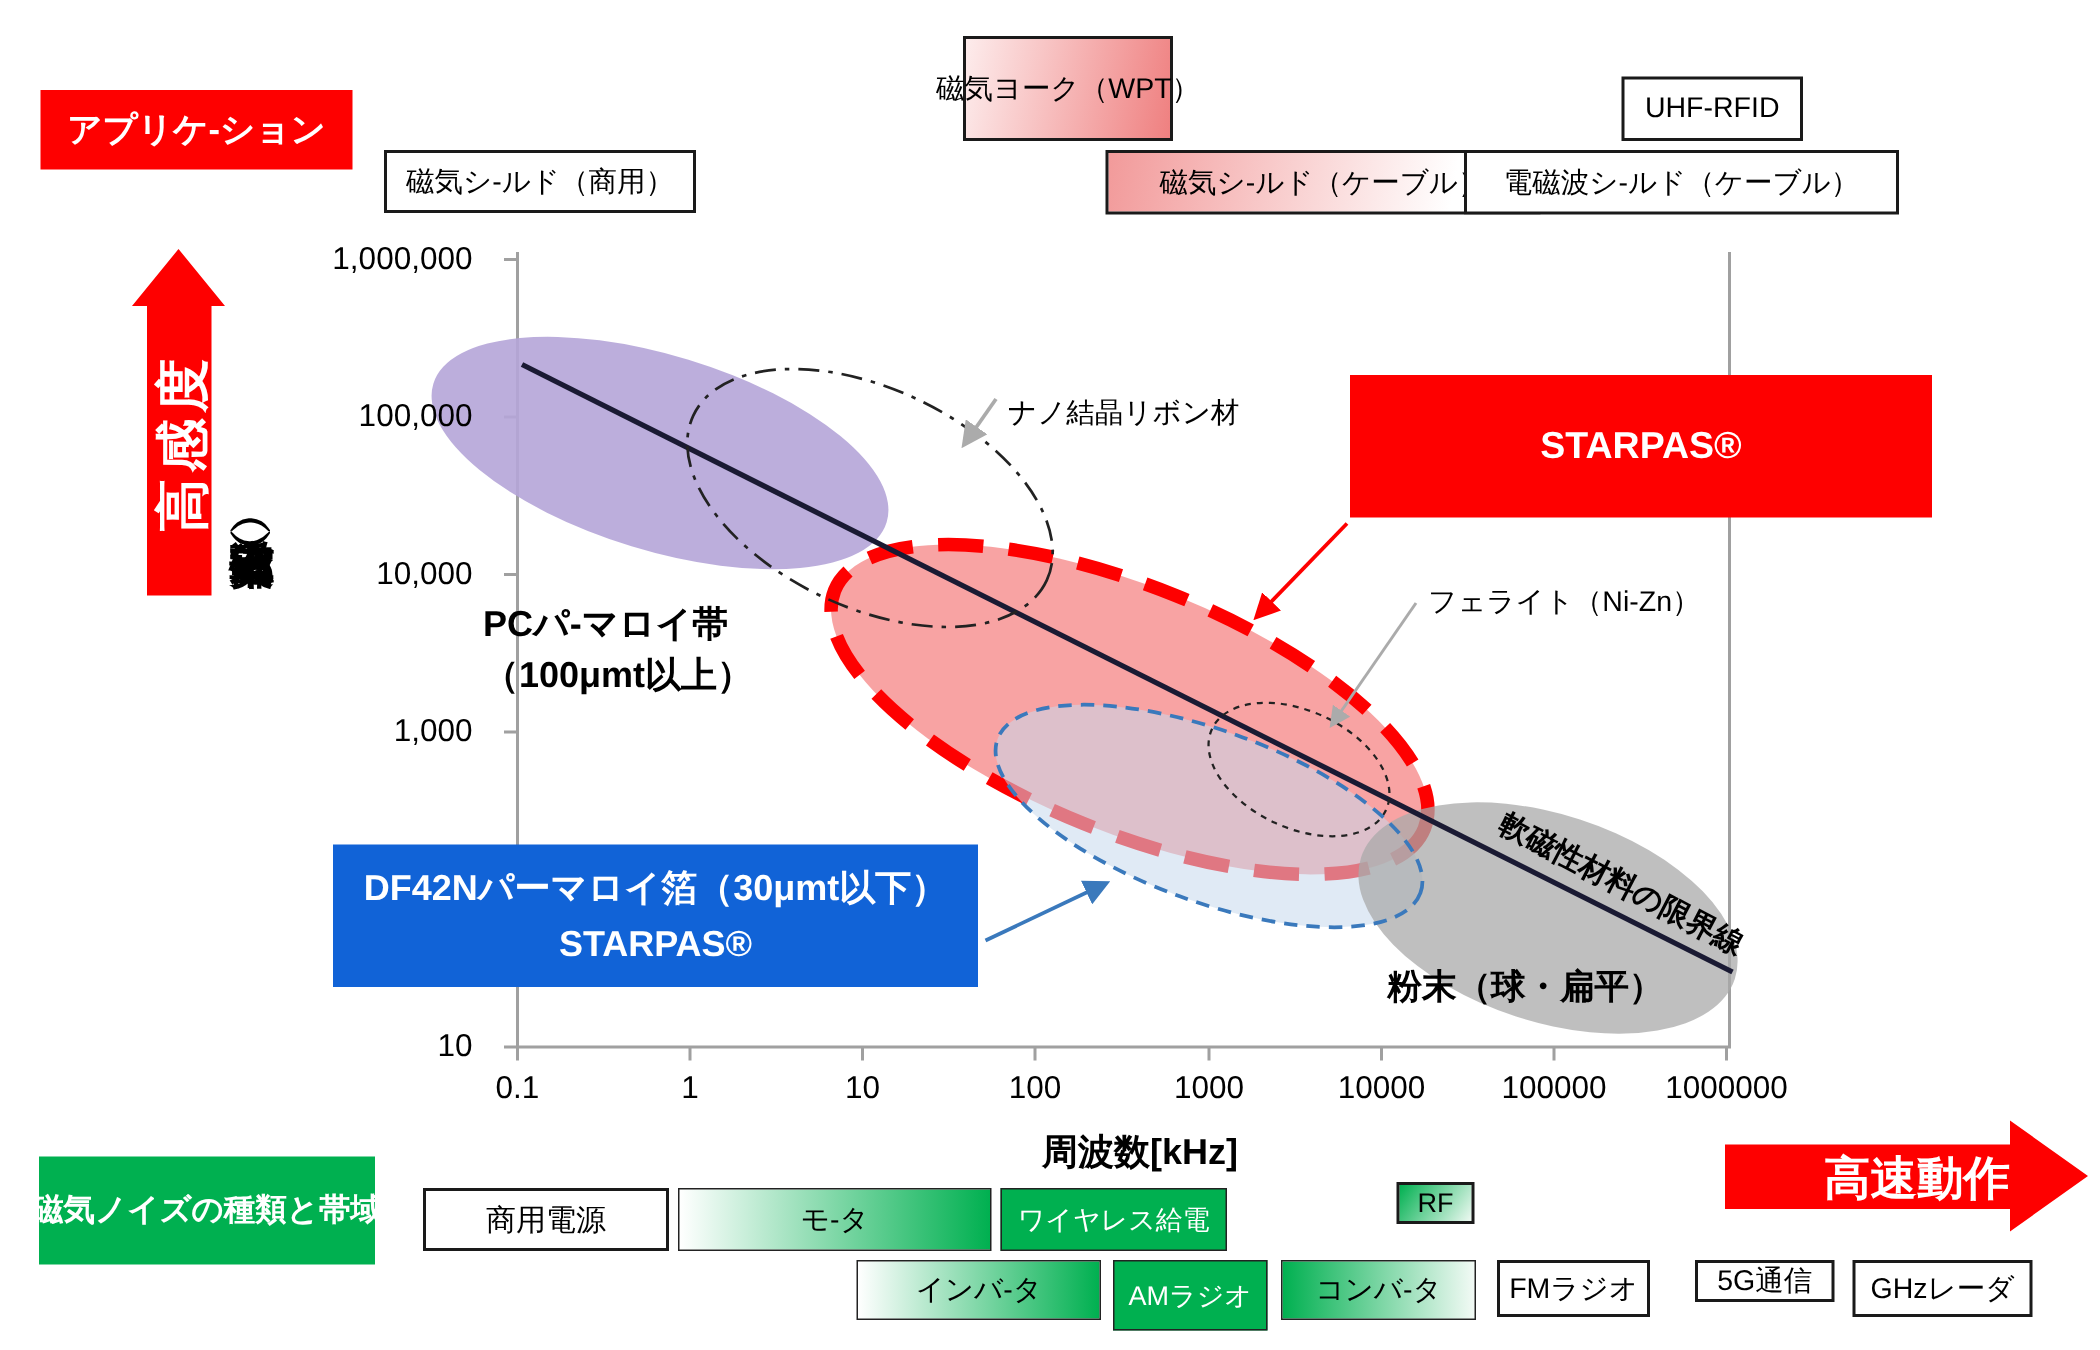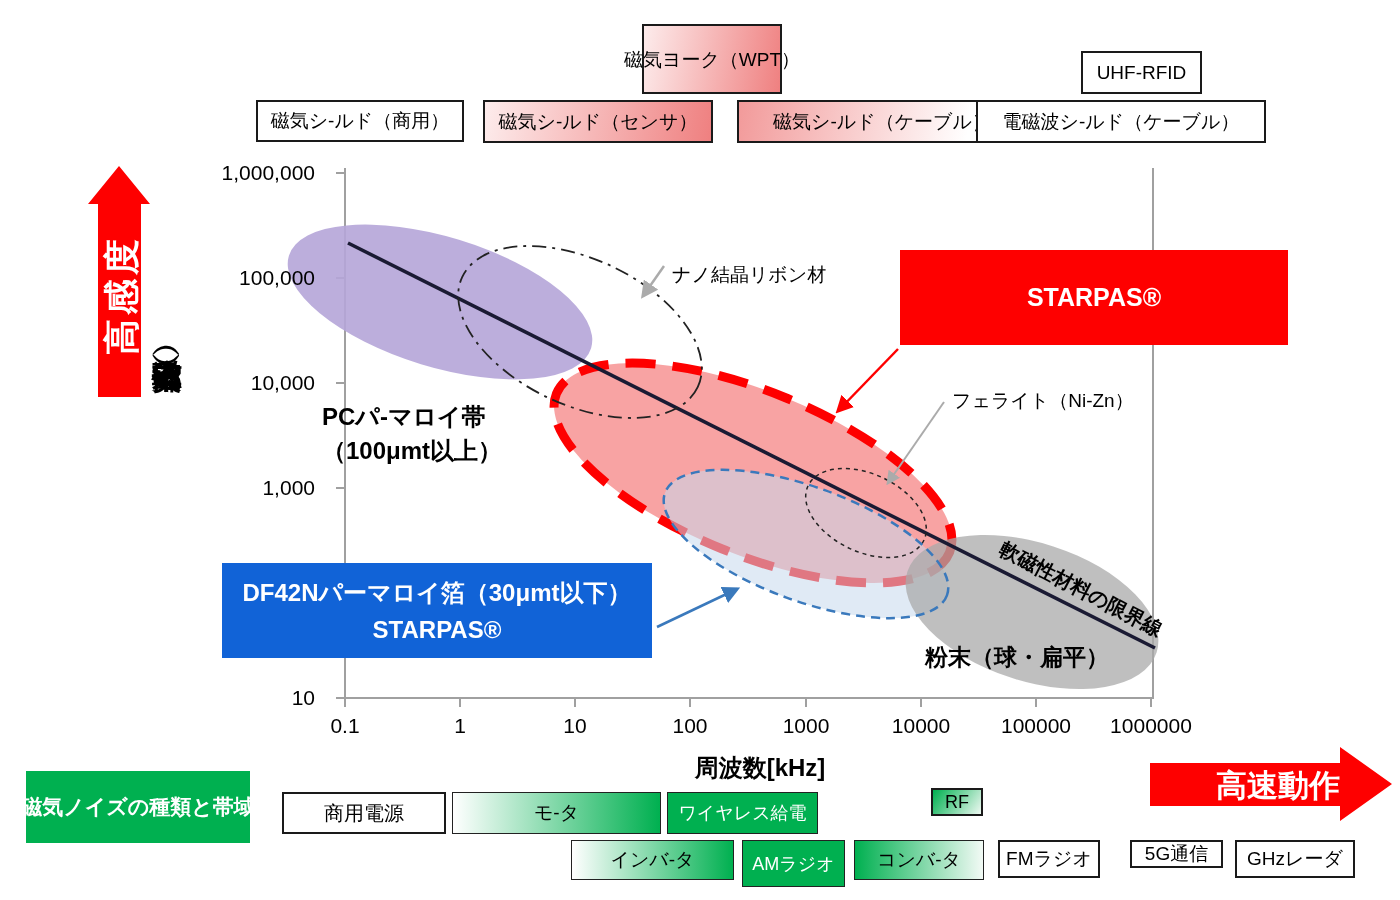--- a/index.html
+++ b/index.html
@@ -63,29 +63,29 @@
     <line x1="898" y1="349" x2="838" y2="411" stroke="#FE0000" stroke-width="2.5" marker-end="url(#ah-red)"></line>
     <line x1="657" y1="627" x2="737" y2="589" stroke="#3A79BC" stroke-width="2.5" marker-end="url(#ah-blue)"></line>
     <line x1="664" y1="266" x2="643" y2="296" stroke="#ABABAB" stroke-width="2.5" marker-end="url(#ah-gray)"></line>
     <line x1="944" y1="402" x2="888" y2="483" stroke="#ABABAB" stroke-width="2" marker-end="url(#ah-gray)"></line>
 
     <polygon points="119,166 150,204 141,204 141,397 98,397 98,204 88,204" fill="#FE0000"></polygon>
 
     <polygon points="1150,763 1340,763 1340,747 1392,784 1340,821 1340,806 1150,806" fill="#FE0000"></polygon>
   </svg>
 
+  <div class="box redfill" style="left:27px;top:60px;width:208px;height:53px;font-size:23px;z-index:2;">アプリケ-ション</div>
 
   <div class="box box2 grad-pink-lr" style="left:642px;top:24px;width:140px;height:70px;z-index:2;">
     <span>磁気ヨーク</span>
     <span>（WPT）</span>
   </div>
   <div class="box" style="left:1081px;top:51px;width:121px;height:43px;z-index:2;">UHF-RFID</div>
 
   <div class="box" style="left:256px;top:100px;width:208px;height:42px;z-index:2;">磁気シ-ルド（商用）</div>
-  <div class="box grad-pink-lr" style="left:483px;top:100px;width:230px;height:43px;z-index:2;">磁気シ-ルド（センサ）</div>
   <div class="box grad-pink-rl" style="left:737px;top:100px;width:290px;height:43px;z-index:2;">磁気シ-ルド（ケーブル）</div>
   <div class="box" style="left:976px;top:100px;width:290px;height:43px;z-index:2;">電磁波シ-ルド（ケーブル）</div>
 
   <div class="abs" style="left:20px;top:273px;width:200px;height:44px;transform:rotate(-90deg);
        color:#fff;font-weight:bold;font-size:36px;text-align:center;letter-spacing:4px;z-index:2;">高感度</div>
 
   <div class="abs vtext" style="left:146px;top:336px;height:240px;font-size:30px;font-weight:bold;z-index:2;">透磁率（実部）</div>
 
   <div class="ticklabel yt" style="left:175px;top:161px;z-index:2;">1,000,000</div>
   <div class="ticklabel yt" style="left:175px;top:266px;z-index:2;">100,000</div>

